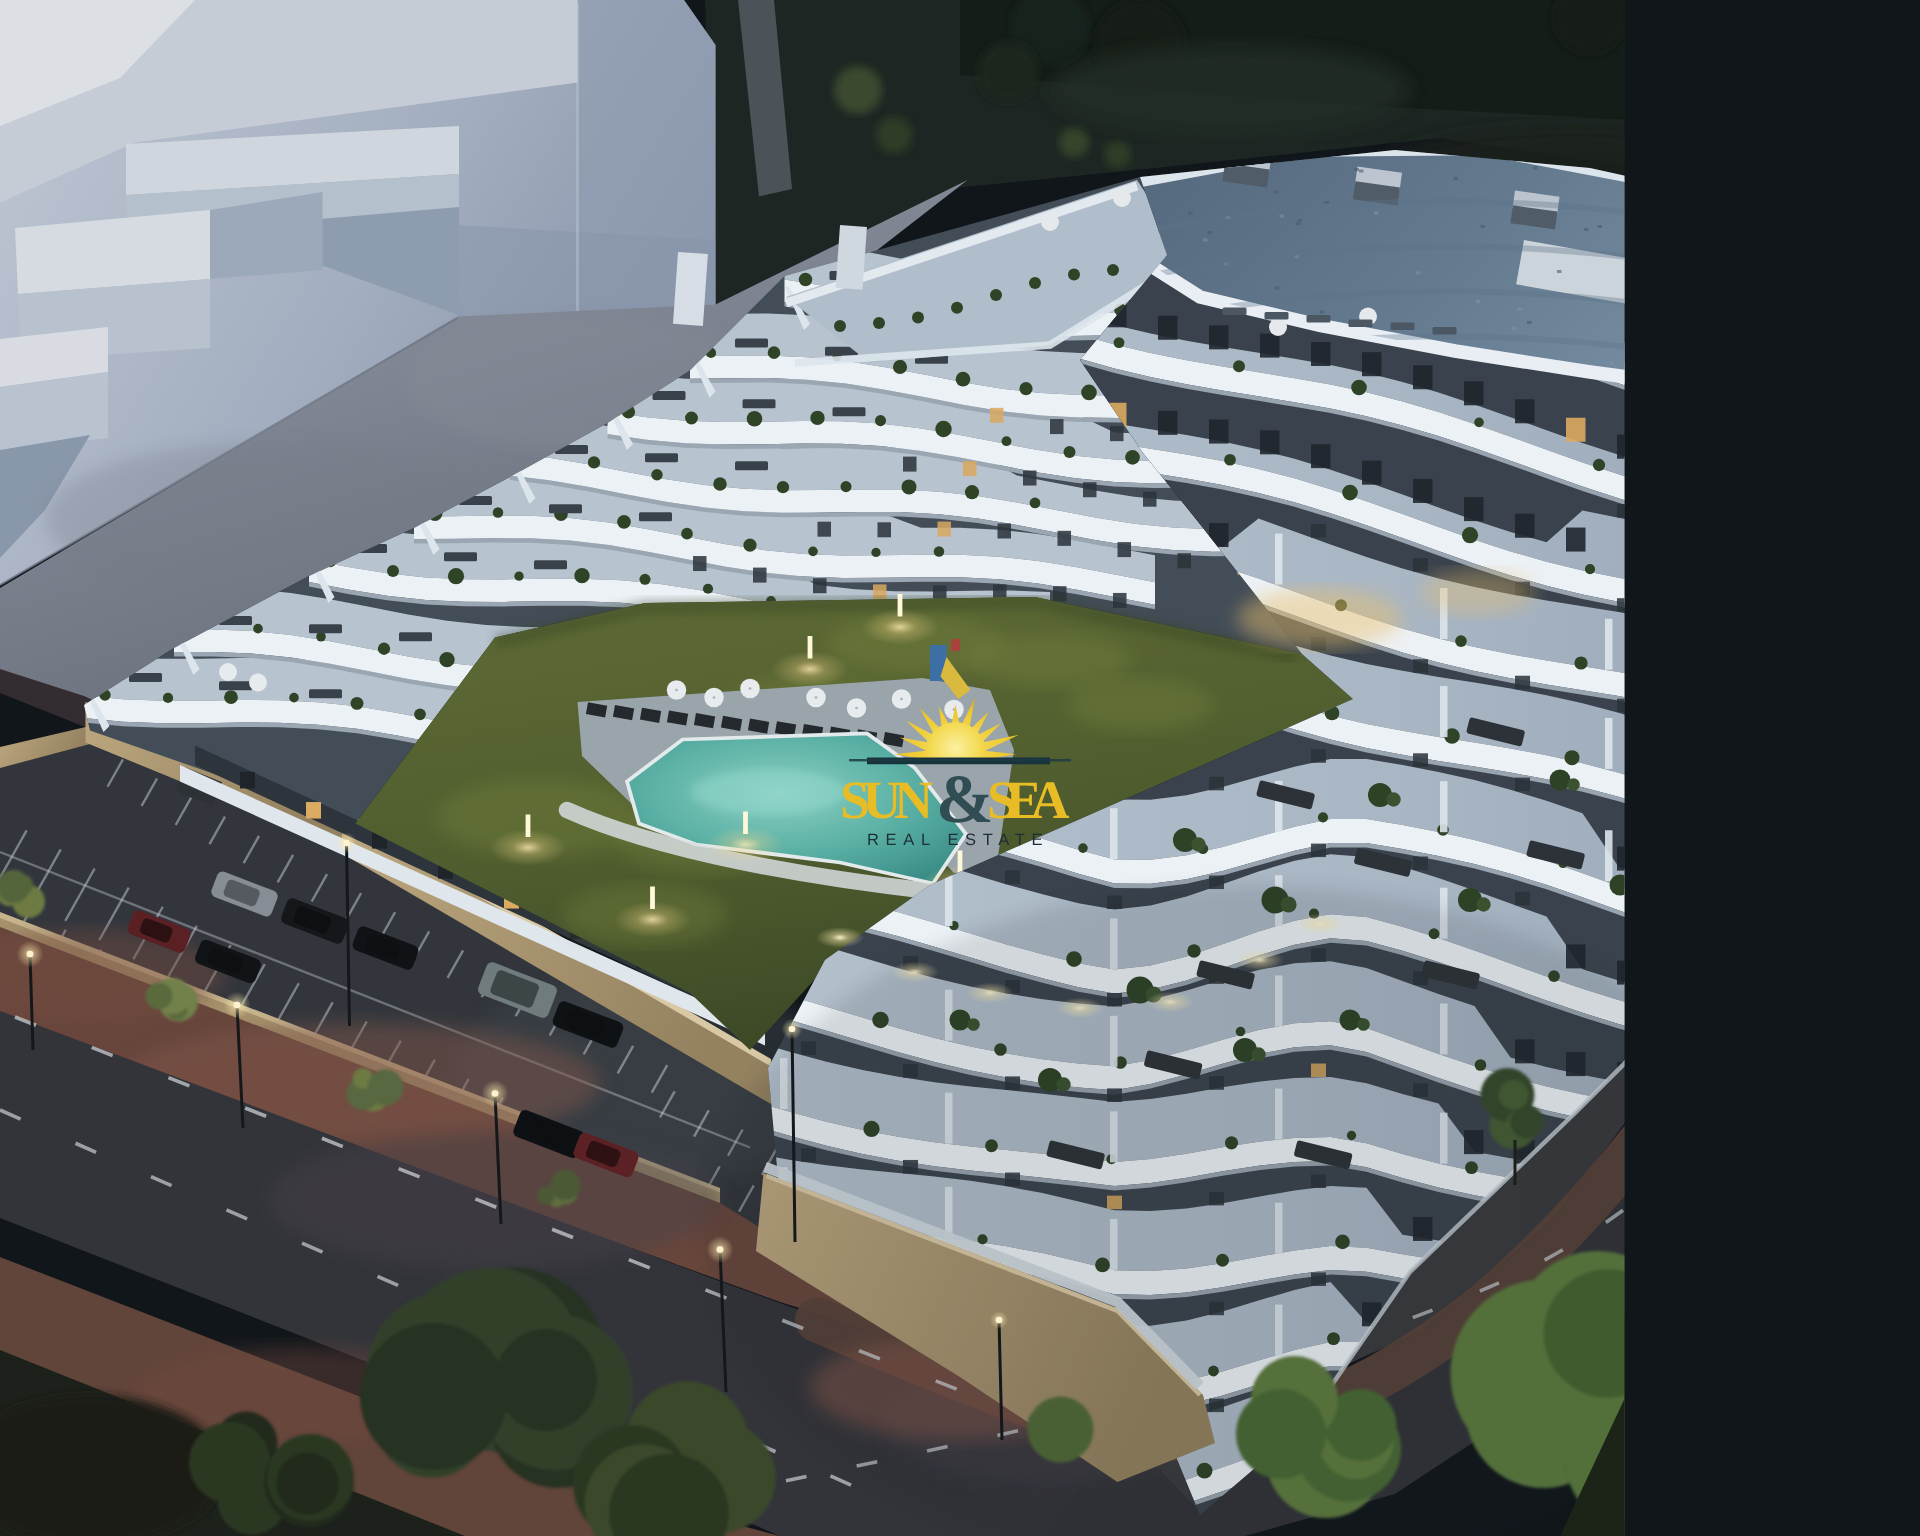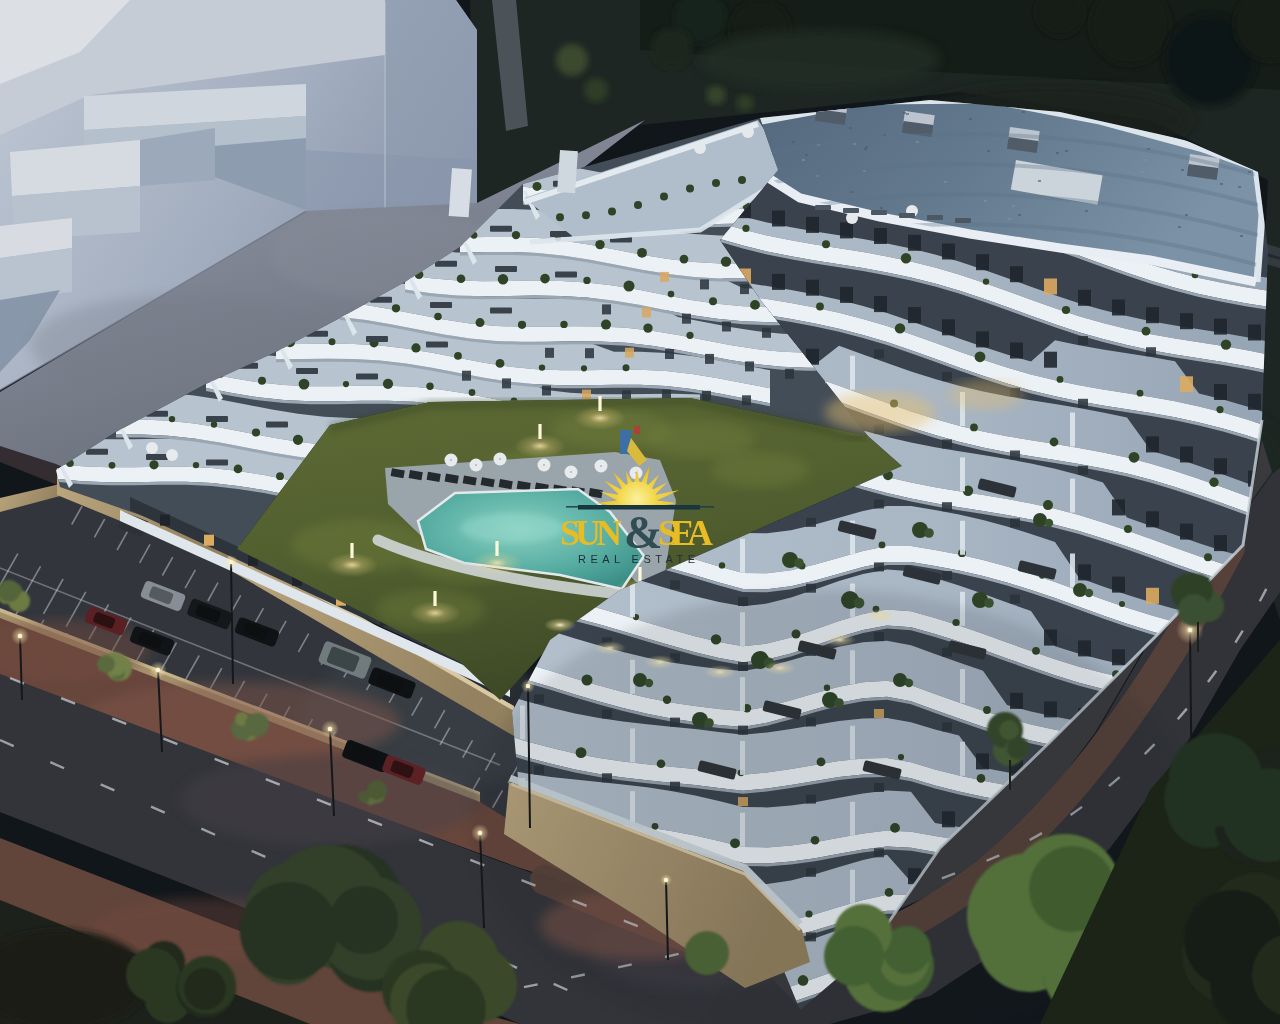--- a/index.html
+++ b/index.html
@@ -1,13 +1,13 @@
 <!DOCTYPE html>
 <html><head><meta charset="utf-8"><title>render</title>
-<style>html,body{margin:0;padding:0;background:#11161b;} #scene{width:1280px;height:1024px;overflow:hidden;}</style>
+<style>html,body{margin:0;padding:0;background:#11161b;} #scene{width:1083px;height:1024px;overflow:hidden;}</style>
 </head><body>
 <div id="scene"><svg xmlns="http://www.w3.org/2000/svg" width="1280" height="1024" viewBox="0 0 1280 1024">
 <defs>
 <linearGradient id="plaza" x1="0" y1="0" x2="0.55" y2="1">
  <stop offset="0" stop-color="#969ca7"></stop>
           <stop offset="0.5" stop-color="#7d8390"></stop>
           <stop offset="1" stop-color="#666c77"></stop>
 </linearGradient>
 <linearGradient id="wallg" x1="0" y1="0" x2="1" y2="0.5">
  <stop offset="0" stop-color="#c0c8d4"></stop>

